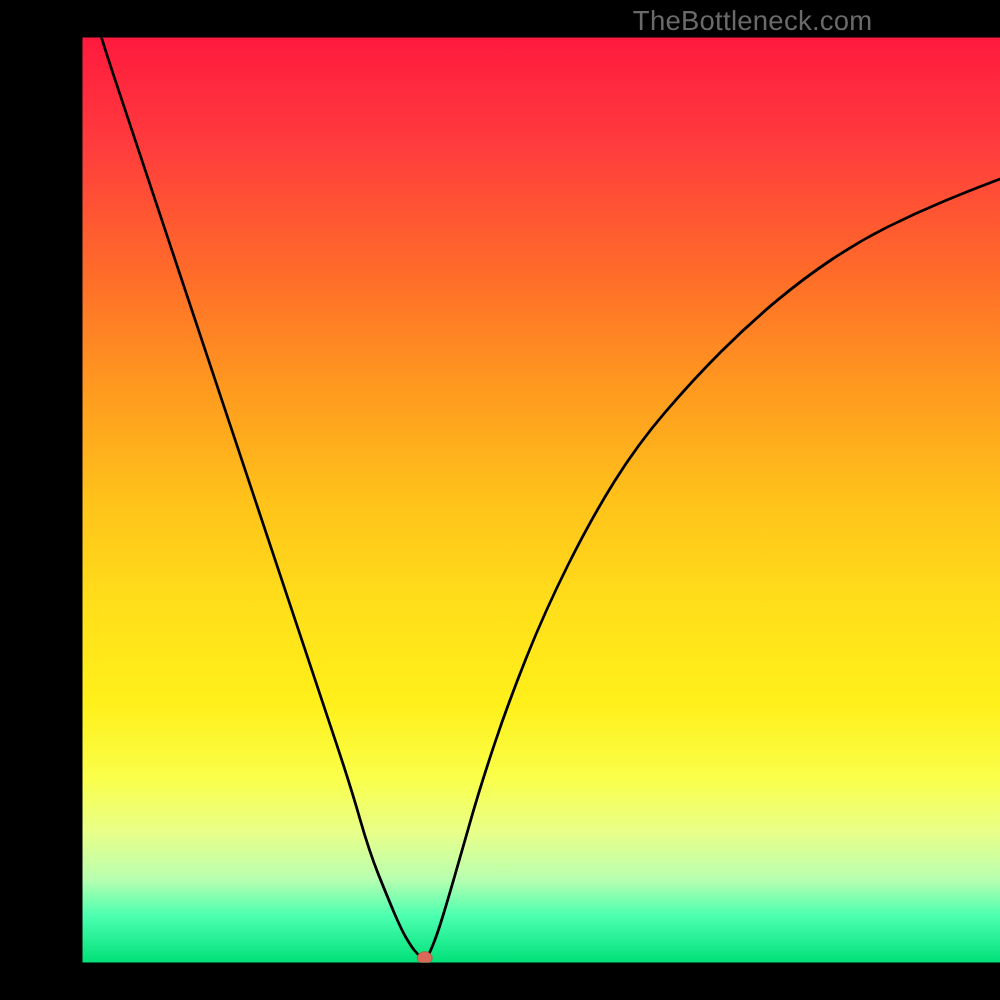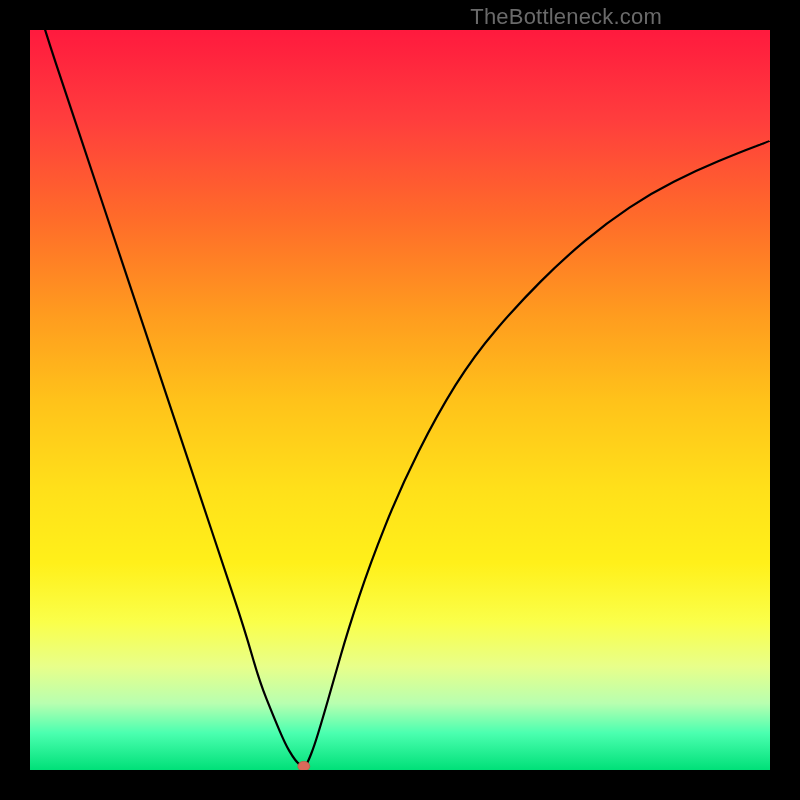--- a/index.html
+++ b/index.html
@@ -2,20 +2,21 @@
 <html><head>
 <meta charset="utf-8">
 <style>
   * { margin: 0; padding: 0; box-sizing: border-box; }
   html, body { width: 800px; height: 800px; overflow: hidden; background: #000; }
   .frame {
     position: relative;
     width: 696px;
     height: 800px;
     background: #000;
+    margin-left: 36px;
   }
   .plot-area {
     position: absolute;
     left: 30px;
     top: 30px;
     width: 740px;
     height: 740px;
     background: linear-gradient(to bottom,
       #ff1a3e 0%,
       #ff3d3d 12%,

